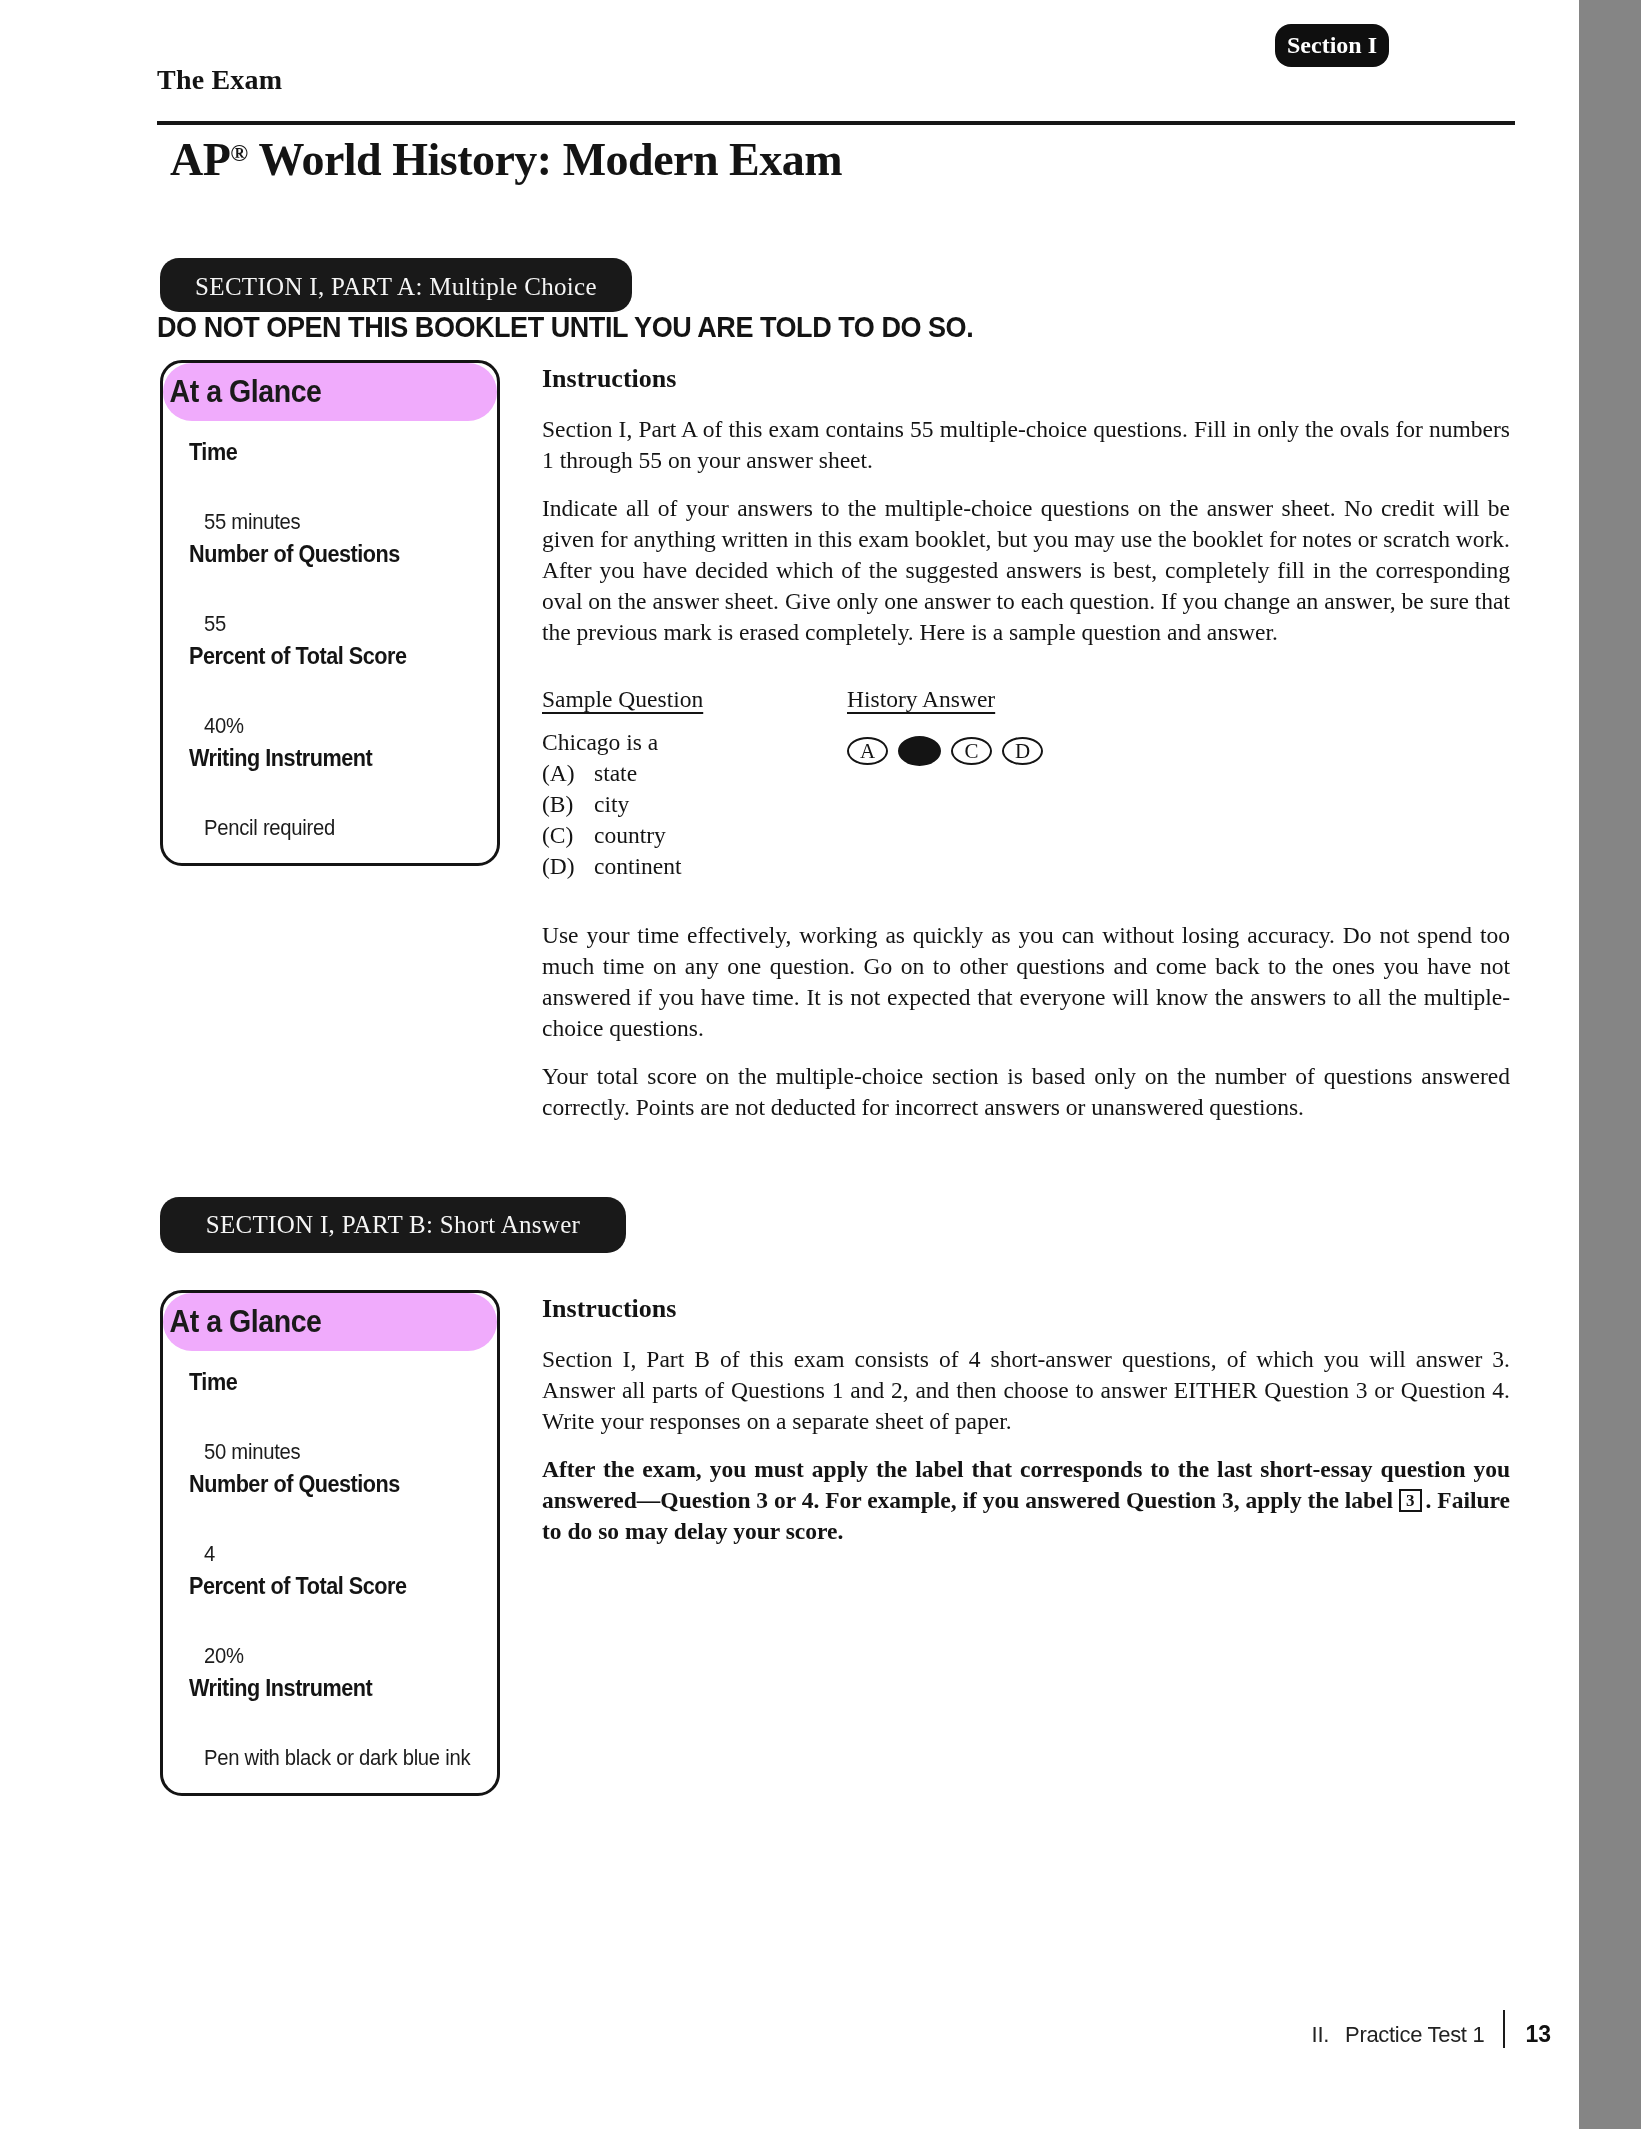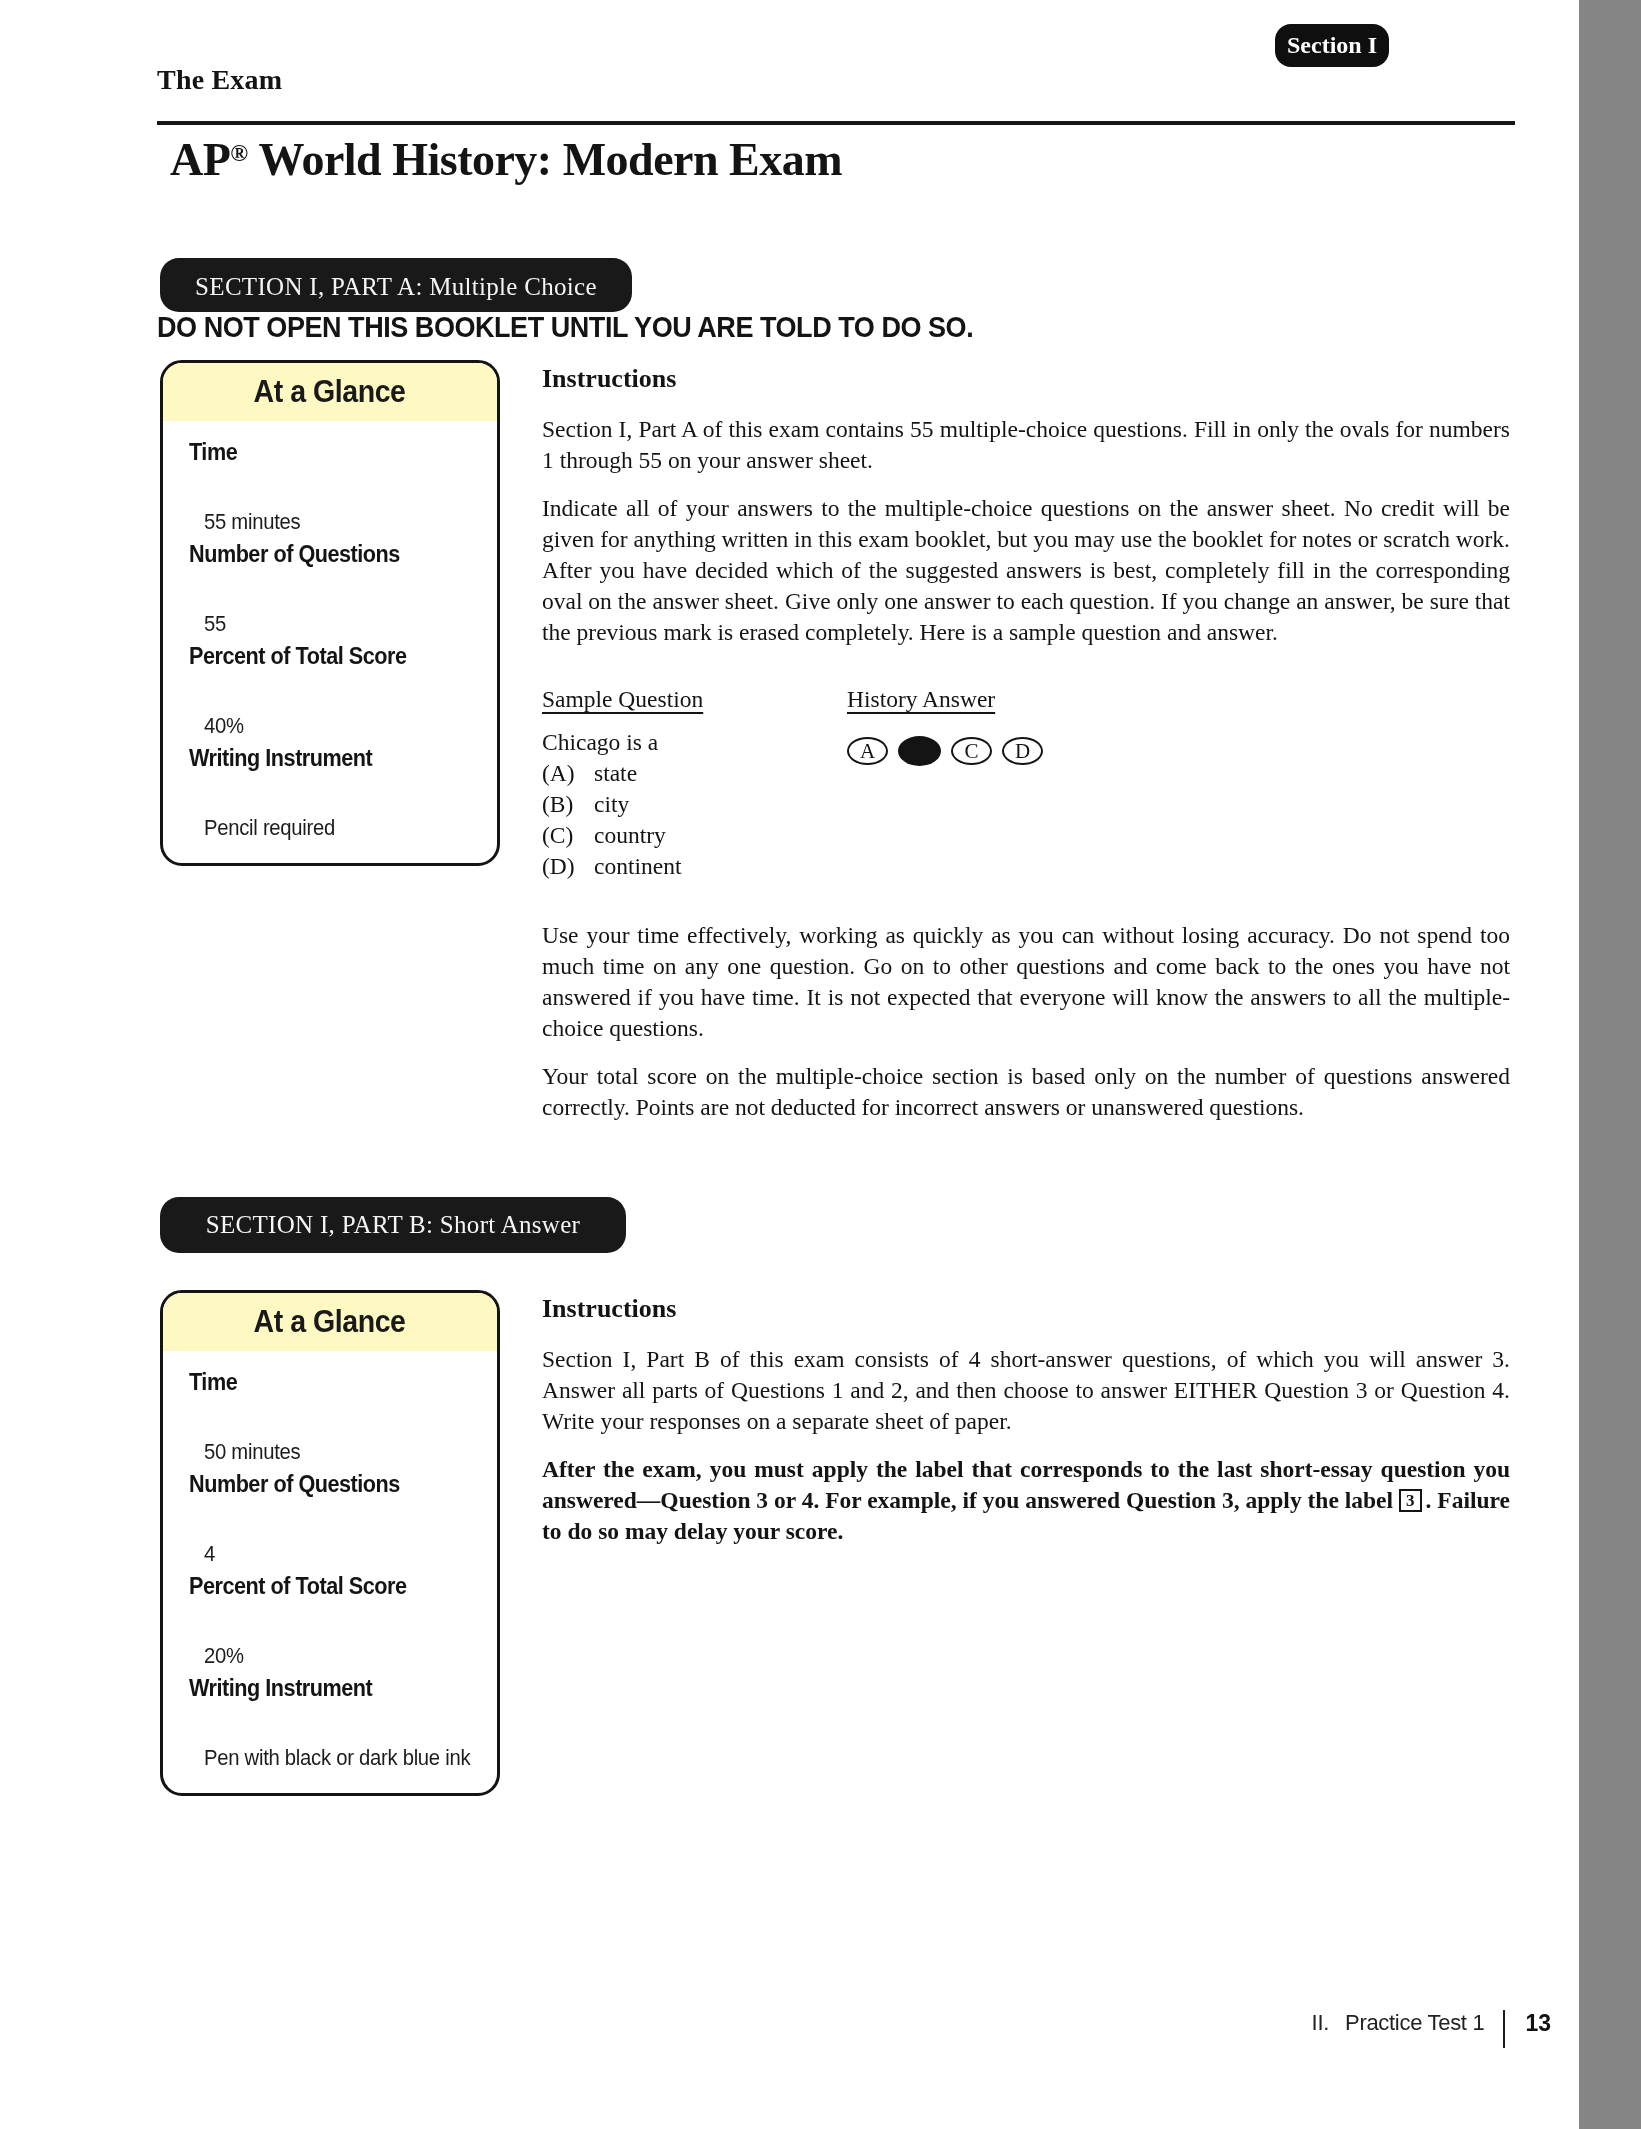--- a/index.html
+++ b/index.html
@@ -41,21 +41,21 @@
   .row { position:absolute; left:160px; display:flex; gap:42px; }
   .row-a { top:360px; }
   .row-b { top:1290px; }
 
   
   .glance {
     flex:0 0 340px; width:340px; align-self:flex-start;
     border:3px solid #141414; border-radius:22px; overflow:hidden; background:#fff;
   }
   .glance-header {
-    background:#fef9c3; height:58px; text-align:center; line-height:58px;
+    background:#f0abfc; height:58px; text-align:left; line-height:58px;border-radius:29px;
   }
   .glance-header span {
     display:inline-block; font-family:"Liberation Sans", sans-serif; font-weight:700;
     font-size:31px; transform:scaleX(0.92); letter-spacing:-0.5px; color:#1a1a1a;
   }
   .glance-body { padding:16px 14px 18px 26px; }
   .g-label, .g-value { line-height:31px; font-family:"Liberation Sans", sans-serif; white-space:nowrap; }
   .g-label span { display:inline-block; font-weight:700; font-size:23px; transform:scaleX(0.94); transform-origin:left center; letter-spacing:-0.5px; }
   .g-value { padding-left:15px;margin-top:36px; }
   .g-value span { display:inline-block; font-size:22.5px; transform:scaleX(0.9); transform-origin:left center; letter-spacing:-0.3px; color:#1c1c1c; }
@@ -86,21 +86,21 @@
     margin-right:10px;
   }
   .oval.filled { background:#141414; border-color:#141414; width:43px; height:30px; }
 
   .boxed-num {
     display:inline-block; border:2px solid #141414; font-weight:bold;
     font-size:17px; line-height:19px; padding:0 5px; vertical-align:2px; margin:0 4px 0 6px;
   }
 
   
-  .footer { position:absolute; top:2010px; right:90px; display:flex; align-items:flex-start; font-family:"Liberation Sans", sans-serif; }
+  .footer { position:absolute; top:2010px; right:90px; display:flex; align-items:flex-end; font-family:"Liberation Sans", sans-serif; }
   .footer .chap { font-size:22px; letter-spacing:-0.3px; color:#222; margin-right:16px; }
   .footer .lbl  { font-size:22px; letter-spacing:-0.3px; color:#222; }
   .footer .vbar { width:2px; height:38px; background:#1a1a1a; margin:0 20px 0 19px; }
   .footer .pnum { font-size:23px; font-weight:700; color:#111; }
 </style>
 </head>
 <body>
 
 <div class="page">
 

